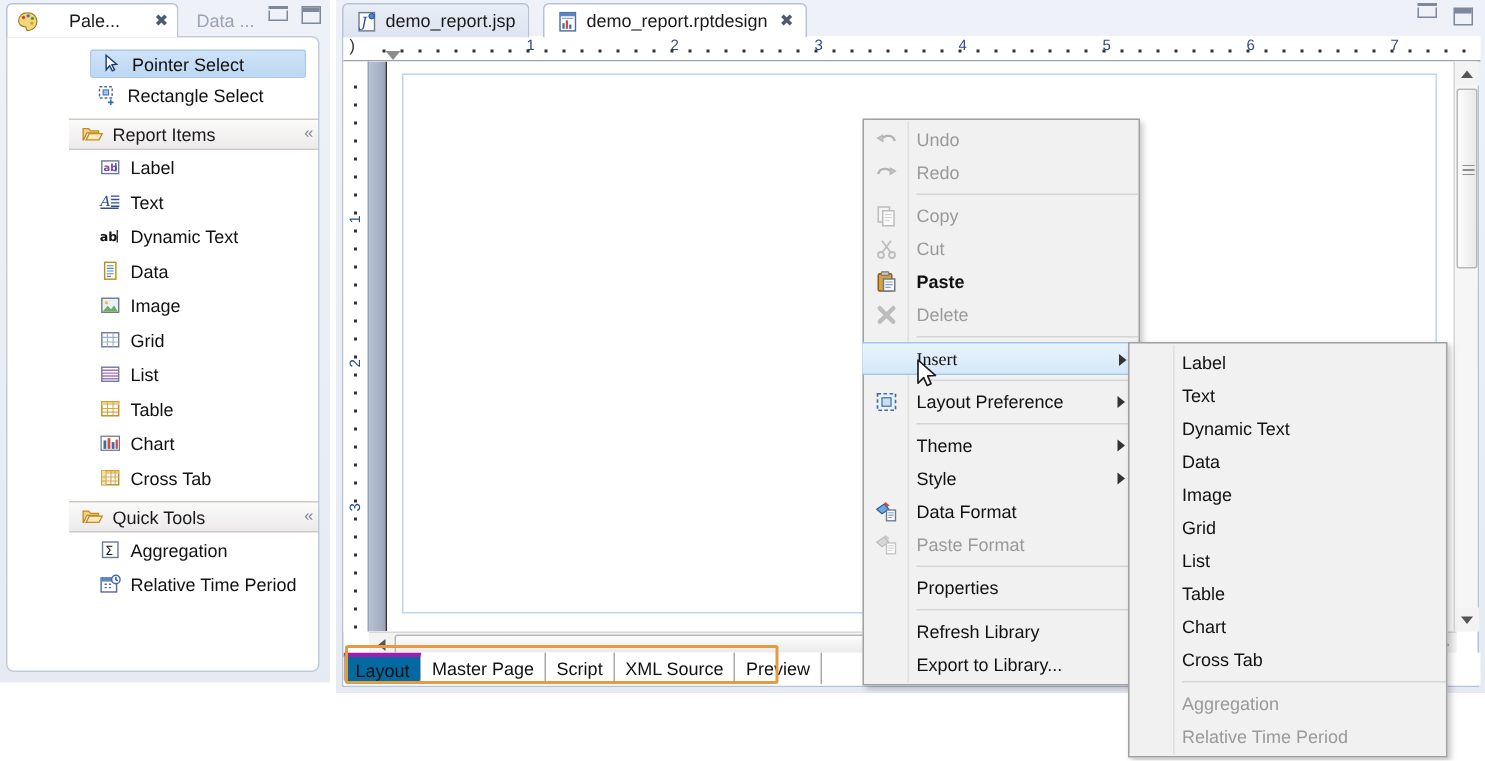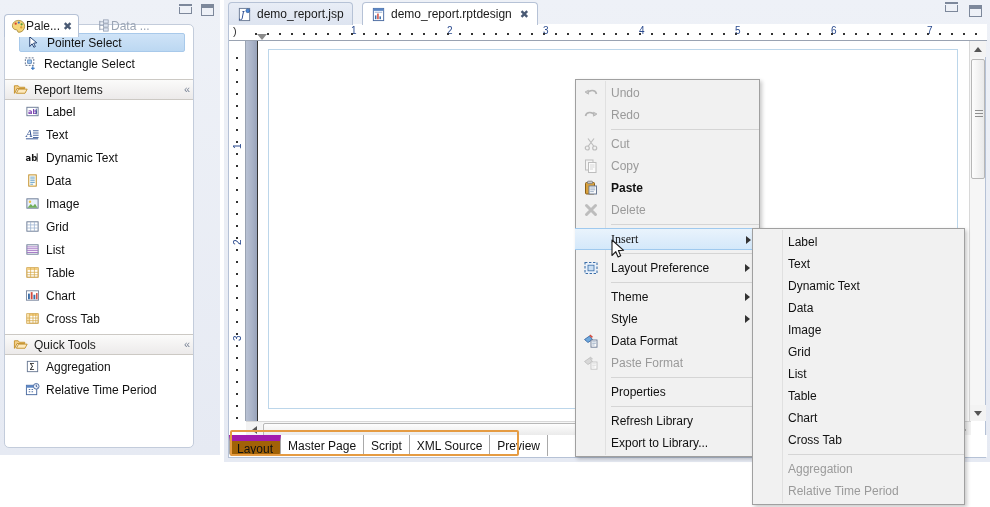--- a/index.html
+++ b/index.html
@@ -16,22 +16,22 @@
 
   
   #palette-view {
     position: absolute; left: 0; top: 0; width: 220px; height: 455px;
     background: linear-gradient(to bottom,#eef1f7 0%,#e6eaf3 100%);
   }
   #palette-tabbar {
     position: absolute; left:0; top:0; width:220px; height:25px;
   }
   .vtab {
-    position: absolute; top: 14px; height: 23px;
-    display: flex; align-items: center; gap: 0;
+    position: absolute; top: 2px; height: 23px;
+    display: flex; align-items: center; gap: 20px;
     padding: 0 6px;
     font-size: 12px;
   }
   .vtab.active {
     left: 4px;
     background: #ffffff;
     border: 1px solid #b6c2d6;
     border-bottom: none;
     border-radius: 4px 4px 0 0;
     color: #1a1a1a;
@@ -51,25 +51,26 @@
 
   #palette-winbtns {
     position:absolute; right:6px; top:4px; display:flex; gap:9px; align-items:center;
   }
   .winbtn-min { width:13px; height:7px; border:1px solid #7d889b; border-top:none; position:relative; }
   .winbtn-min::before{content:"";position:absolute;left:-1px;top:-3px;width:13px;height:2px;background:#7d889b;}
   .winbtn-max { width:13px; height:12px; border:1px solid #7d889b; position:relative; }
   .winbtn-max::before{content:"";position:absolute;left:0;top:0;width:11px;height:3px;background:#7d889b;}
 
   #palette-body {
-    position:absolute; left:4px; top:24px; width:190px; height:424px;
+    position:absolute; left:4px; top:24px; width:209px; height:424px;
     background:#ffffff;
     border:1px solid #c3ccdb;
     border-radius: 0 5px 5px 5px;
     overflow:hidden;
+    padding-left:41px;
   }
   .pal-drawer-head {
     display:flex; align-items:center; height:21px; padding:0 6px 0 8px;
     background: linear-gradient(to bottom,#fbfbfa 0%,#eceaea 100%);
     border-top:1px solid #ccc9c4; border-bottom:1px solid #ccc9c4;
     font-size:12px; color:#1a1a1a;
     position:relative;
   }
   .pal-drawer-head .folder { margin-right:6px; }
   .drawer-chevrons {
@@ -197,22 +198,22 @@
   #bottom-tabs {
     position:absolute; left:0; bottom:0; width:758px; height:22px;
     background:#ffffff; display:flex; align-items:flex-start;
   }
   .btab {
     height:21px; display:flex;align-items:center;padding:0 7px;
     font-size:12px;color:#111; border-right:1px solid #a9a9a9;
     background:#ffffff;
   }
   .btab.active {
-    background:#a16207;
-    border:1px solid #a9a9a9; border-top:6px solid #a21caf;
+    background:#0369a1;
+    border:1px solid #a9a9a9; border-top:3px solid #a21caf;
     border-bottom:none; border-radius:0 0 4px 4px;text-align:right;
   }
   #bottom-highlight {
     position:absolute; left:1px; bottom:1px; width:289px; height:26px;
     border:2px solid #e59b42; border-radius:2px; pointer-events:none; z-index:5;
   }
 
   
   #ctxmenu {
     position:absolute; left:575px; top:79px; width:185px;
@@ -647,33 +648,33 @@
         <path d="M12 8.5c-2.5-4-8.5-4-9.5.5" stroke="#b4b4b4" stroke-width="1.6" fill="none"></path>
         <path d="M14 7l-3.4-1.8-.2 4z" fill="#c6c6c6" stroke="#b4b4b4" stroke-width=".8"></path>
       </svg>
       <span>Redo</span>
     </div>
 
     <div class="msep"></div>
 
     <div class="mi disabled">
       <svg class="mi-icon" viewBox="0 0 16 16">
+        <rect x="2.5" y="2" width="7.5" height="10" fill="#f4f4f4" stroke="#bdbdbd" stroke-width="1"></rect>
+        <rect x="5.5" y="4.5" width="7.5" height="10" fill="#fbfbfb" stroke="#bdbdbd" stroke-width="1"></rect>
+        <path d="M7 7h4.5M7 9h4.5M7 11h3" stroke="#cfcfcf" stroke-width=".8"></path>
+      </svg>
+      <span>Copy</span>
+    </div>
+    <div class="mi disabled">
+      <svg class="mi-icon" viewBox="0 0 16 16">
         <path d="M5 2.5l6 8M11 2.5l-6 8" stroke="#bdbdbd" stroke-width="1.2" fill="none"></path>
         <circle cx="4.3" cy="12" r="2" fill="none" stroke="#bdbdbd" stroke-width="1.2"></circle>
         <circle cx="11.7" cy="12" r="2" fill="none" stroke="#bdbdbd" stroke-width="1.2"></circle>
       </svg>
       <span>Cut</span>
-    </div>
-    <div class="mi disabled">
-      <svg class="mi-icon" viewBox="0 0 16 16">
-        <rect x="2.5" y="2" width="7.5" height="10" fill="#f4f4f4" stroke="#bdbdbd" stroke-width="1"></rect>
-        <rect x="5.5" y="4.5" width="7.5" height="10" fill="#fbfbfb" stroke="#bdbdbd" stroke-width="1"></rect>
-        <path d="M7 7h4.5M7 9h4.5M7 11h3" stroke="#cfcfcf" stroke-width=".8"></path>
-      </svg>
-      <span>Copy</span>
     </div>
     <div class="mi bold">
       <svg class="mi-icon" viewBox="0 0 16 16">
         <rect x="2.5" y="2.5" width="9" height="11.5" rx="1" fill="#d9a13c" stroke="#8b5e14" stroke-width="1"></rect>
         <rect x="4.5" y="1.2" width="5" height="2.4" rx=".6" fill="#c9c9c9" stroke="#7a7a7a" stroke-width=".8"></rect>
         <rect x="6" y="6" width="7.5" height="8" fill="#fbfbfb" stroke="#6a7a94" stroke-width="1"></rect>
         <path d="M7.2 8h5M7.2 9.8h5M7.2 11.6h3.6" stroke="#8aa0bd" stroke-width=".8"></path>
       </svg>
       <span>Paste</span>
     </div>

